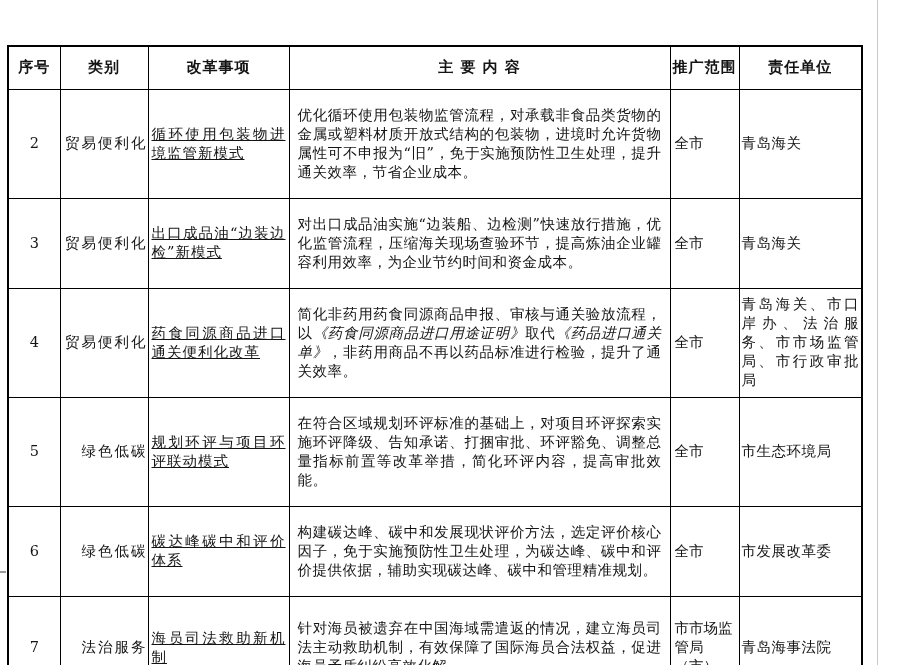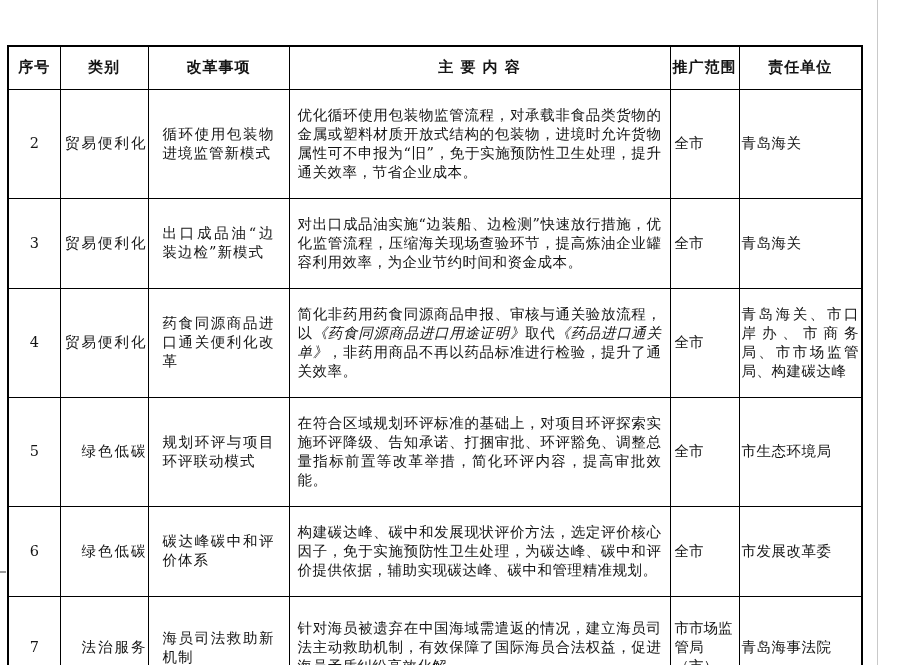--- a/index.html
+++ b/index.html
@@ -58,21 +58,21 @@
   
   .reform-table tbody tr:nth-child(1) { height: 92px; }
   .reform-table tbody tr:nth-child(2) { height: 90px; }
   .reform-table tbody tr:nth-child(3) { height: 90px; }
   .reform-table tbody tr:nth-child(4) { height: 88px; }
   .reform-table tbody tr:nth-child(5) { height: 90px; }
   .reform-table tbody tr:nth-child(6) { height: 104px; }
 
   td.cell-index    { text-align: center; }
   td.cell-category { text-align: right; letter-spacing: 2px; }
-  td.cell-item     { text-align: justify; padding: 4px 14px; letter-spacing: 1px; }
+  td.cell-item     { text-align: justify; padding: 4px 3px; letter-spacing: 1px; text-decoration: underline; }
   td.cell-content  { text-align: justify; padding: 16px 8px; letter-spacing: 0.5px; }
   td.cell-scope    { text-align: left; padding: 4px 4px; }
   td.cell-unit     { text-align: justify; padding: 4px 2px; letter-spacing: 0.5px; }
 
   i.book { font-style: italic; }
 </style>
 </head>
 <body>
 
 <div class="page">
@@ -112,21 +112,21 @@
           <td class="cell cell-content">对出口成品油实施“边装船、边检测”快速放行措施，优化监管流程，压缩海关现场查验环节，提高炼油企业罐容利用效率，为企业节约时间和资金成本。</td>
           <td class="cell cell-scope">全市</td>
           <td class="cell cell-unit">青岛海关</td>
         </tr>
         <tr>
           <td class="cell cell-index">4</td>
           <td class="cell cell-category">贸易便利化</td>
           <td class="cell cell-item">药食同源商品进口通关便利化改革</td>
           <td class="cell cell-content">简化非药用药食同源商品申报、审核与通关验放流程，以<i class="book">《药食同源商品进口用途证明》</i>取代<i class="book">《药品进口通关单》</i>，非药用商品不再以药品标准进行检验，提升了通关效率。</td>
           <td class="cell cell-scope">全市</td>
-          <td class="cell cell-unit">青岛海关、市口岸办、市商务局、市市场监管局、构建碳达峰</td>
+          <td class="cell cell-unit">青岛海关、市口岸办、法治服务、市市场监管局、市行政审批局</td>
         </tr>
         <tr>
           <td class="cell cell-index">5</td>
           <td class="cell cell-category">绿色低碳</td>
           <td class="cell cell-item">规划环评与项目环评联动模式</td>
           <td class="cell cell-content">在符合区域规划环评标准的基础上，对项目环评探索实施环评降级、告知承诺、打捆审批、环评豁免、调整总量指标前置等改革举措，简化环评内容，提高审批效能。</td>
           <td class="cell cell-scope">全市</td>
           <td class="cell cell-unit">市生态环境局</td>
         </tr>
         <tr>

